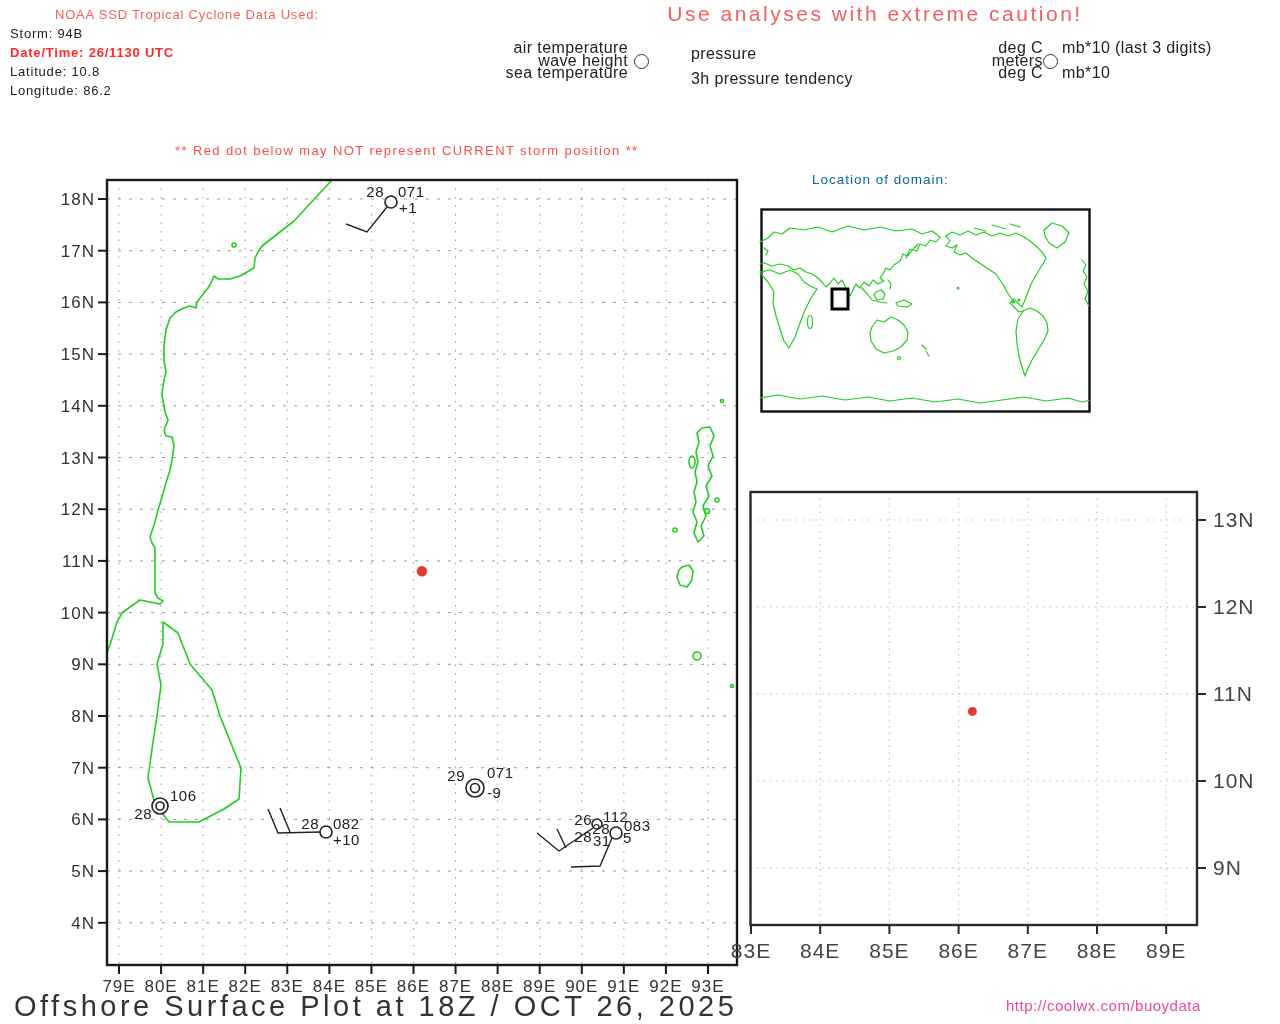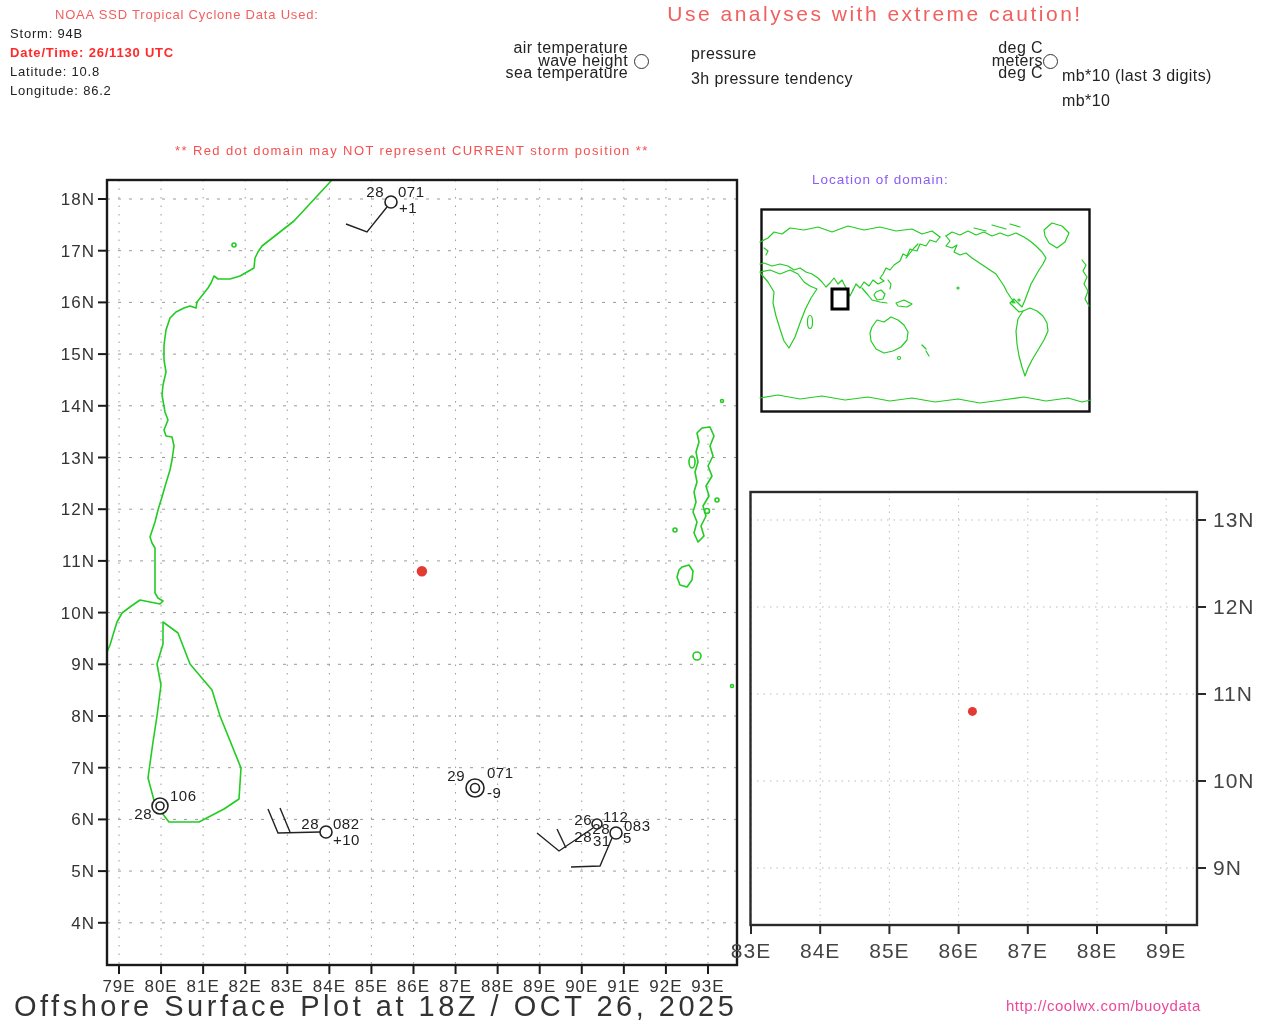--- a/index.html
+++ b/index.html
@@ -14,21 +14,21 @@
   
   .caution{font-size:21px;letter-spacing:2.5px;color:#f25f5f;text-align:center;white-space:nowrap;}
   
   .lg{font-size:16px;letter-spacing:.4px;color:#222;}
   .lg div{height:12.6px;line-height:12.6px;white-space:nowrap;}
   .lg-right div{text-align:left;}
   .lg-left div{text-align:right;}
   .lg-circle{position:absolute;width:13px;height:13px;border:1.5px solid #333;border-radius:50%;background:#fff;}
   
   .warning{font-size:13px;letter-spacing:1.4px;color:#f55050;white-space:nowrap;}
-  .domain-title{font-size:13.5px;letter-spacing:1px;color:#8b5cf6;white-space:nowrap;}
+  .domain-title{font-size:13.5px;letter-spacing:1px;color:#0369a1;white-space:nowrap;}
   .footer-title{font-size:29px;letter-spacing:3.5px;color:#333;white-space:nowrap;}
   .footer-url{font-size:15px;letter-spacing:.5px;color:#ec4899;white-space:nowrap;}
 </style>
 </head>
 <body>
 
 <div id="root">
 
   <div class="abs" style="left:10px;top:5px;">
     <div class="hdr-line red-soft">NOAA SSD Tropical Cyclone Data Used:</div>
@@ -51,27 +51,27 @@
     <div></div>
     <div>3h pressure tendency</div>
   </div>
 
   <div class="abs lg lg-left" style="left:905px;top:42px;width:138px;">
     <div>deg C</div>
     <div>meters</div>
     <div>deg C</div>
   </div>
   <span class="lg-circle" style="left:1043px;top:54px;"></span>
-  <div class="abs lg lg-right" style="left:1062px;top:42px;margin-top:28px;">
+  <div class="abs lg lg-right" style="left:1062px;top:42px;">
     <div>mb*10 (last 3 digits)</div>
     <div></div>
     <div>mb*10</div>
   </div>
 
-  <div class="abs warning" style="left:175px;top:143px;">** Red dot domain may NOT represent CURRENT storm position **</div>
+  <div class="abs warning" style="left:175px;top:143px;">** Red dot below may NOT represent CURRENT storm position **</div>
 
   <svg id="main-map" class="abs" style="left:60px;top:170px;" width="700" height="830" viewBox="0 0 700 830">
     <g id="mm-grid">
         <line x1="59" y1="10" x2="59" y2="795" stroke="#9a9a9a" stroke-width="1" stroke-dasharray="1.5 7"></line>
         <line x1="47" y1="29" x2="677" y2="29" stroke="#9a9a9a" stroke-width="1" stroke-dasharray="3 8"></line>
         <line x1="101.07" y1="10" x2="101.07" y2="795" stroke="#9a9a9a" stroke-width="1" stroke-dasharray="1.5 7"></line>
         <line x1="47" y1="80.7" x2="677" y2="80.7" stroke="#9a9a9a" stroke-width="1" stroke-dasharray="3 8"></line>
         <line x1="143.14" y1="10" x2="143.14" y2="795" stroke="#9a9a9a" stroke-width="1" stroke-dasharray="1.5 7"></line>
         <line x1="47" y1="132.4" x2="677" y2="132.4" stroke="#9a9a9a" stroke-width="1" stroke-dasharray="3 8"></line>
         <line x1="185.21" y1="10" x2="185.21" y2="795" stroke="#9a9a9a" stroke-width="1" stroke-dasharray="1.5 7"></line>

